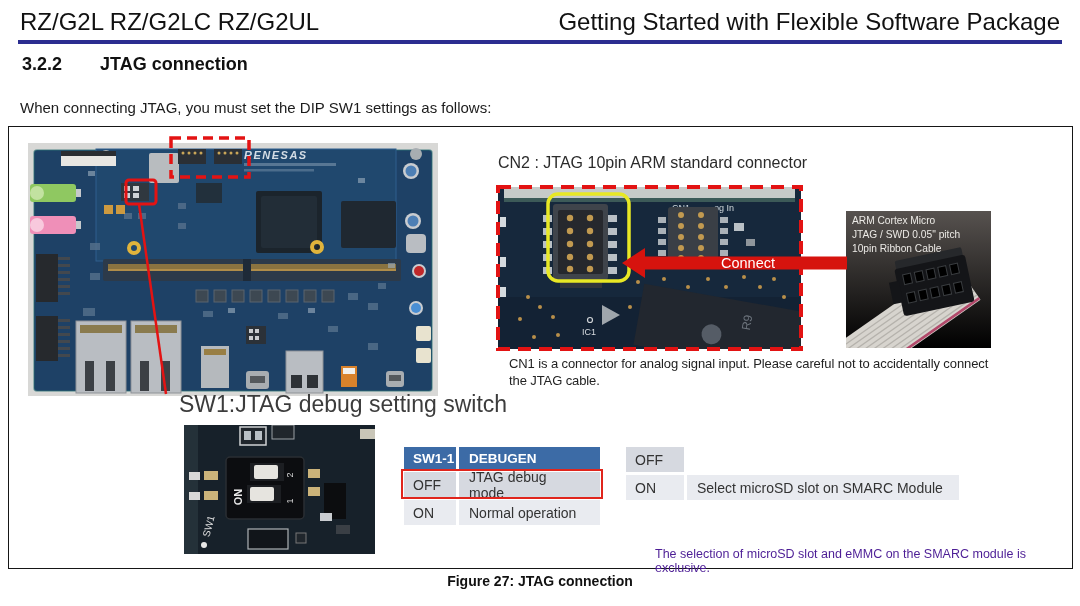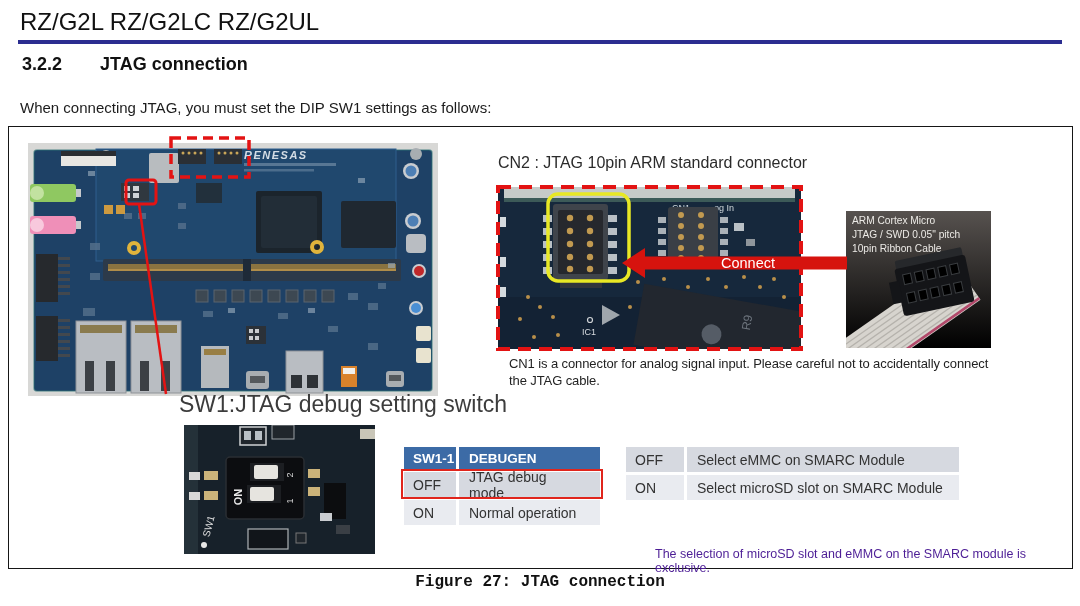--- a/index.html
+++ b/index.html
@@ -39,27 +39,28 @@
   .swtable .trow.r2 .c1,.swtable .trow.r2 .c2{background:#e9ebf0;}
   #table1{left:395px;top:320px;width:196px;}
   #table1 .c1{width:52px;}
   #table2{left:617px;top:320px;width:333px;}
   #table2 .c1{width:58px;}
   .hlbox{position:absolute;left:-3px;top:-3px;right:-3px;bottom:-2px;
          border:2.5px solid #e0251c;z-index:5;}
   .table-note{position:absolute;left:625px;top:420px;font-size:12.5px;color:#4c1d95;z-index:3;margin-left:21px;}
 
   .fig-caption{position:absolute;top:573px;left:0;width:1080px;text-align:center;
-               font-size:16px;font-weight:bold;color:#111;font-family:Liberation Mono, monospace;}
+               font-size:14px;font-weight:bold;color:#111;}
 </style>
 </head>
 <body>
 
 <div class="doc-header">
   <span>RZ/G2L RZ/G2LC RZ/G2UL</span>
+  <span>Getting Started with Flexible Software Package</span>
 </div>
 <div class="doc-rule"></div>
 
 <div class="sec-head">
   <span class="num">3.2.2</span><span>JTAG connection</span>
 </div>
 <p class="intro">When connecting JTAG, you must set the DIP SW1 settings as follows:</p>
 
 <div class="figure-box">
 
@@ -440,21 +441,20 @@
     </div>
     <div class="rowline trow r2">
       <span class="c1">ON</span>
       <span class="c2">Normal operation</span>
     </div>
   </div>
 
   <div class="swtable" id="table2">
     <div class="rowline trow r1">
       <span class="c1">OFF</span>
-      <span class="c2">Select eMMC on SMARC Module</span>
     </div>
     <div class="rowline trow r2">
       <span class="c1">ON</span>
       <span class="c2">Select microSD slot on SMARC Module</span>
     </div>
   </div>
 
   <div class="table-note">The selection of microSD slot and eMMC on the SMARC module is exclusive.</div>
 
   <svg class="overlay" viewBox="0 0 1063 441">

